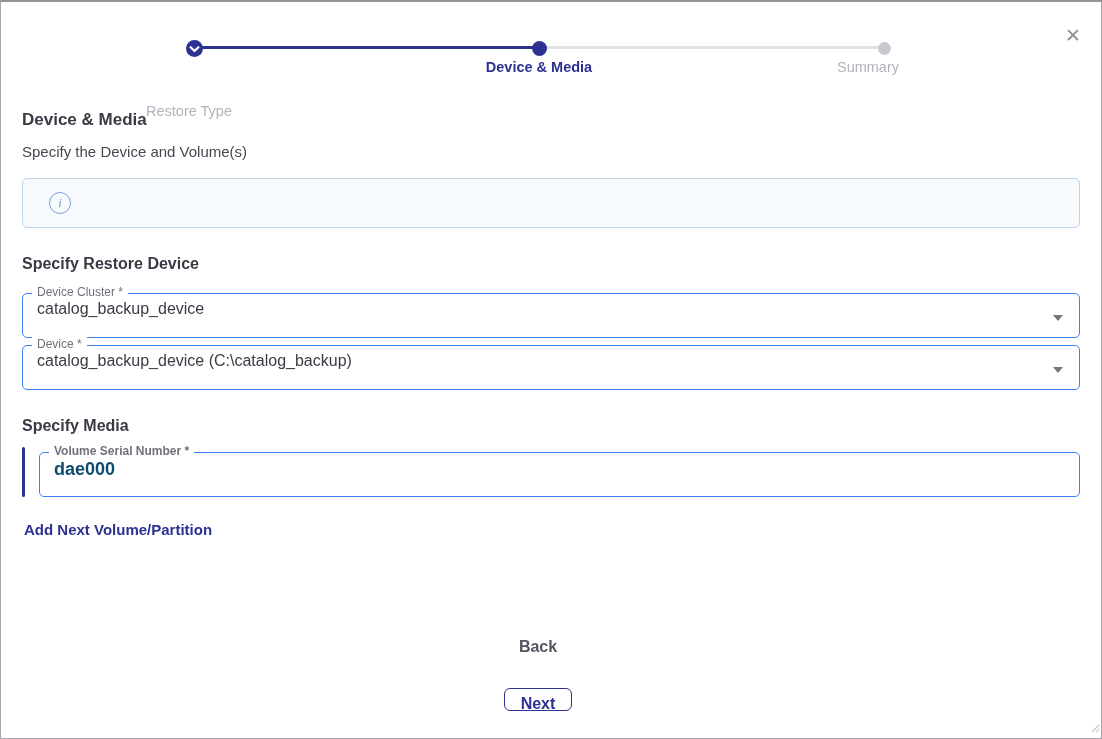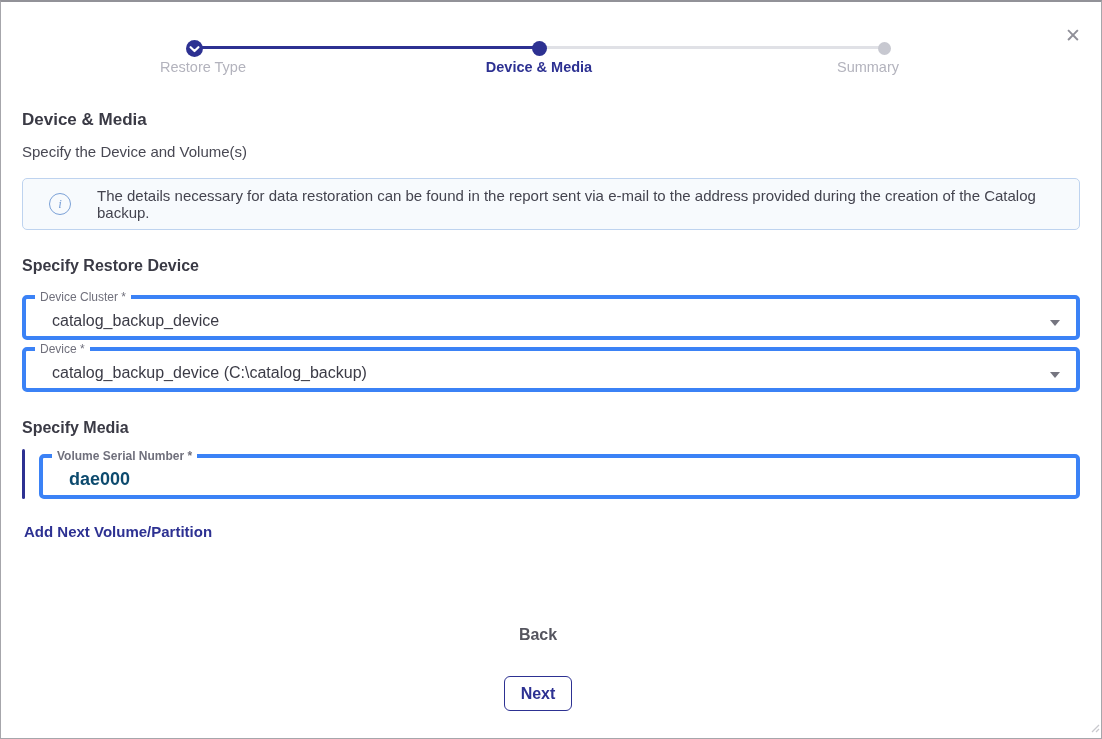--- a/index.html
+++ b/index.html
@@ -35,21 +35,21 @@
   .seg-done { left: 193px; width: 345px; background: #2d3192; }
   .seg-todo { left: 538px; width: 345px; background: #e0e1e6; }
   .node { position: absolute; border-radius: 50%; }
   .node-1 { left: 185px; top: 38px; width: 17px; height: 17px; }
   .node-2 { left: 531px; top: 39px; width: 15px; height: 15px; background: #2d3192; }
   .node-3 { left: 877px; top: 40px; width: 13px; height: 13px; background: #c7c8d0; }
   .slabel {
     position: absolute; top: 57px; width: 220px;
     text-align: center; font-size: 14.5px; color: #b3b3bd;
   }
-  .slabel-1 { left: 92px; }
+  .slabel-1 { left: 78px; margin-top: 44px; }
   .slabel-2 { left: 428px; color: #2d3192; font-weight: bold; }
   .slabel-3 { left: 757px; }
 
   
   .content { padding: 0 21px; flex: none; }
   .page-title { margin: 18px 0 0; font-size: 17px; font-weight: bold; color: #3a3a45; }
   .page-subtitle { margin: 13px 0 0; font-size: 15px; color: #484853; }
 
   .banner {
     margin-top: 18px;
@@ -71,24 +71,24 @@
     margin-right: 26px;
   }
   .banner-text { font-size: 15px; color: #44444f; }
 
   .section-heading { margin: 27px 0 0; font-size: 16px; font-weight: bold; color: #3a3a45; }
 
   
   .field {
     position: relative;
     height: 45px;
-    border: 4px solid #3b82f6;
+    border: 1px solid #3b82f6;
     border-radius: 5px;
-    display: flex; align-items: center;
-    padding: 6px 26px 0;
+    display: flex; align-items: flex-start;
+    padding: 6px 14px 0;
     background: #fff;
   }
   .flabel {
     position: absolute;
     top: -9px; left: 9px;
     background: #fff;
     padding: 0 5px;
     font-size: 12px;
     color: #70707c;
     line-height: 15px;
@@ -151,21 +151,21 @@
     font-size: 16px; font-weight: 600; color: #55555f;
     cursor: pointer; padding: 4px 2px;
   }
   .next-btn {
     border: 1.6px solid #2d3192;
     background: #fff;
     font-family: inherit;
     font-size: 16px; font-weight: 600; color: #2d3192;
     border-radius: 6px;
     padding: 6px 16px;
-    min-width: 61px; height: 35px;
+    min-width: 61px; height: 23px;
     cursor: pointer;
   }
 
   .resize-handle { position: absolute; right: 1px; bottom: 1px; }
 </style>
 </head>
 <body>
 
 <div class="dialog">
 
@@ -189,21 +189,20 @@
     <span class="slabel slabel-3">Summary</span>
   </div>
 
   <div class="content">
 
     <h2 class="page-title">Device &amp; Media</h2>
     <p class="page-subtitle">Specify the Device and Volume(s)</p>
 
     <div class="banner">
       <span class="info-icon">i</span>
-      <span class="banner-text">The details necessary for data restoration can be found in the report sent via e-mail to the address provided during the creation of the Catalog backup.</span>
     </div>
 
     <h3 class="section-heading">Specify Restore Device</h3>
 
     <div class="field select-1">
       <span class="flabel">Device Cluster *</span>
       <span class="fvalue">catalog_backup_device</span>
       <span class="caret"></span>
     </div>
 

